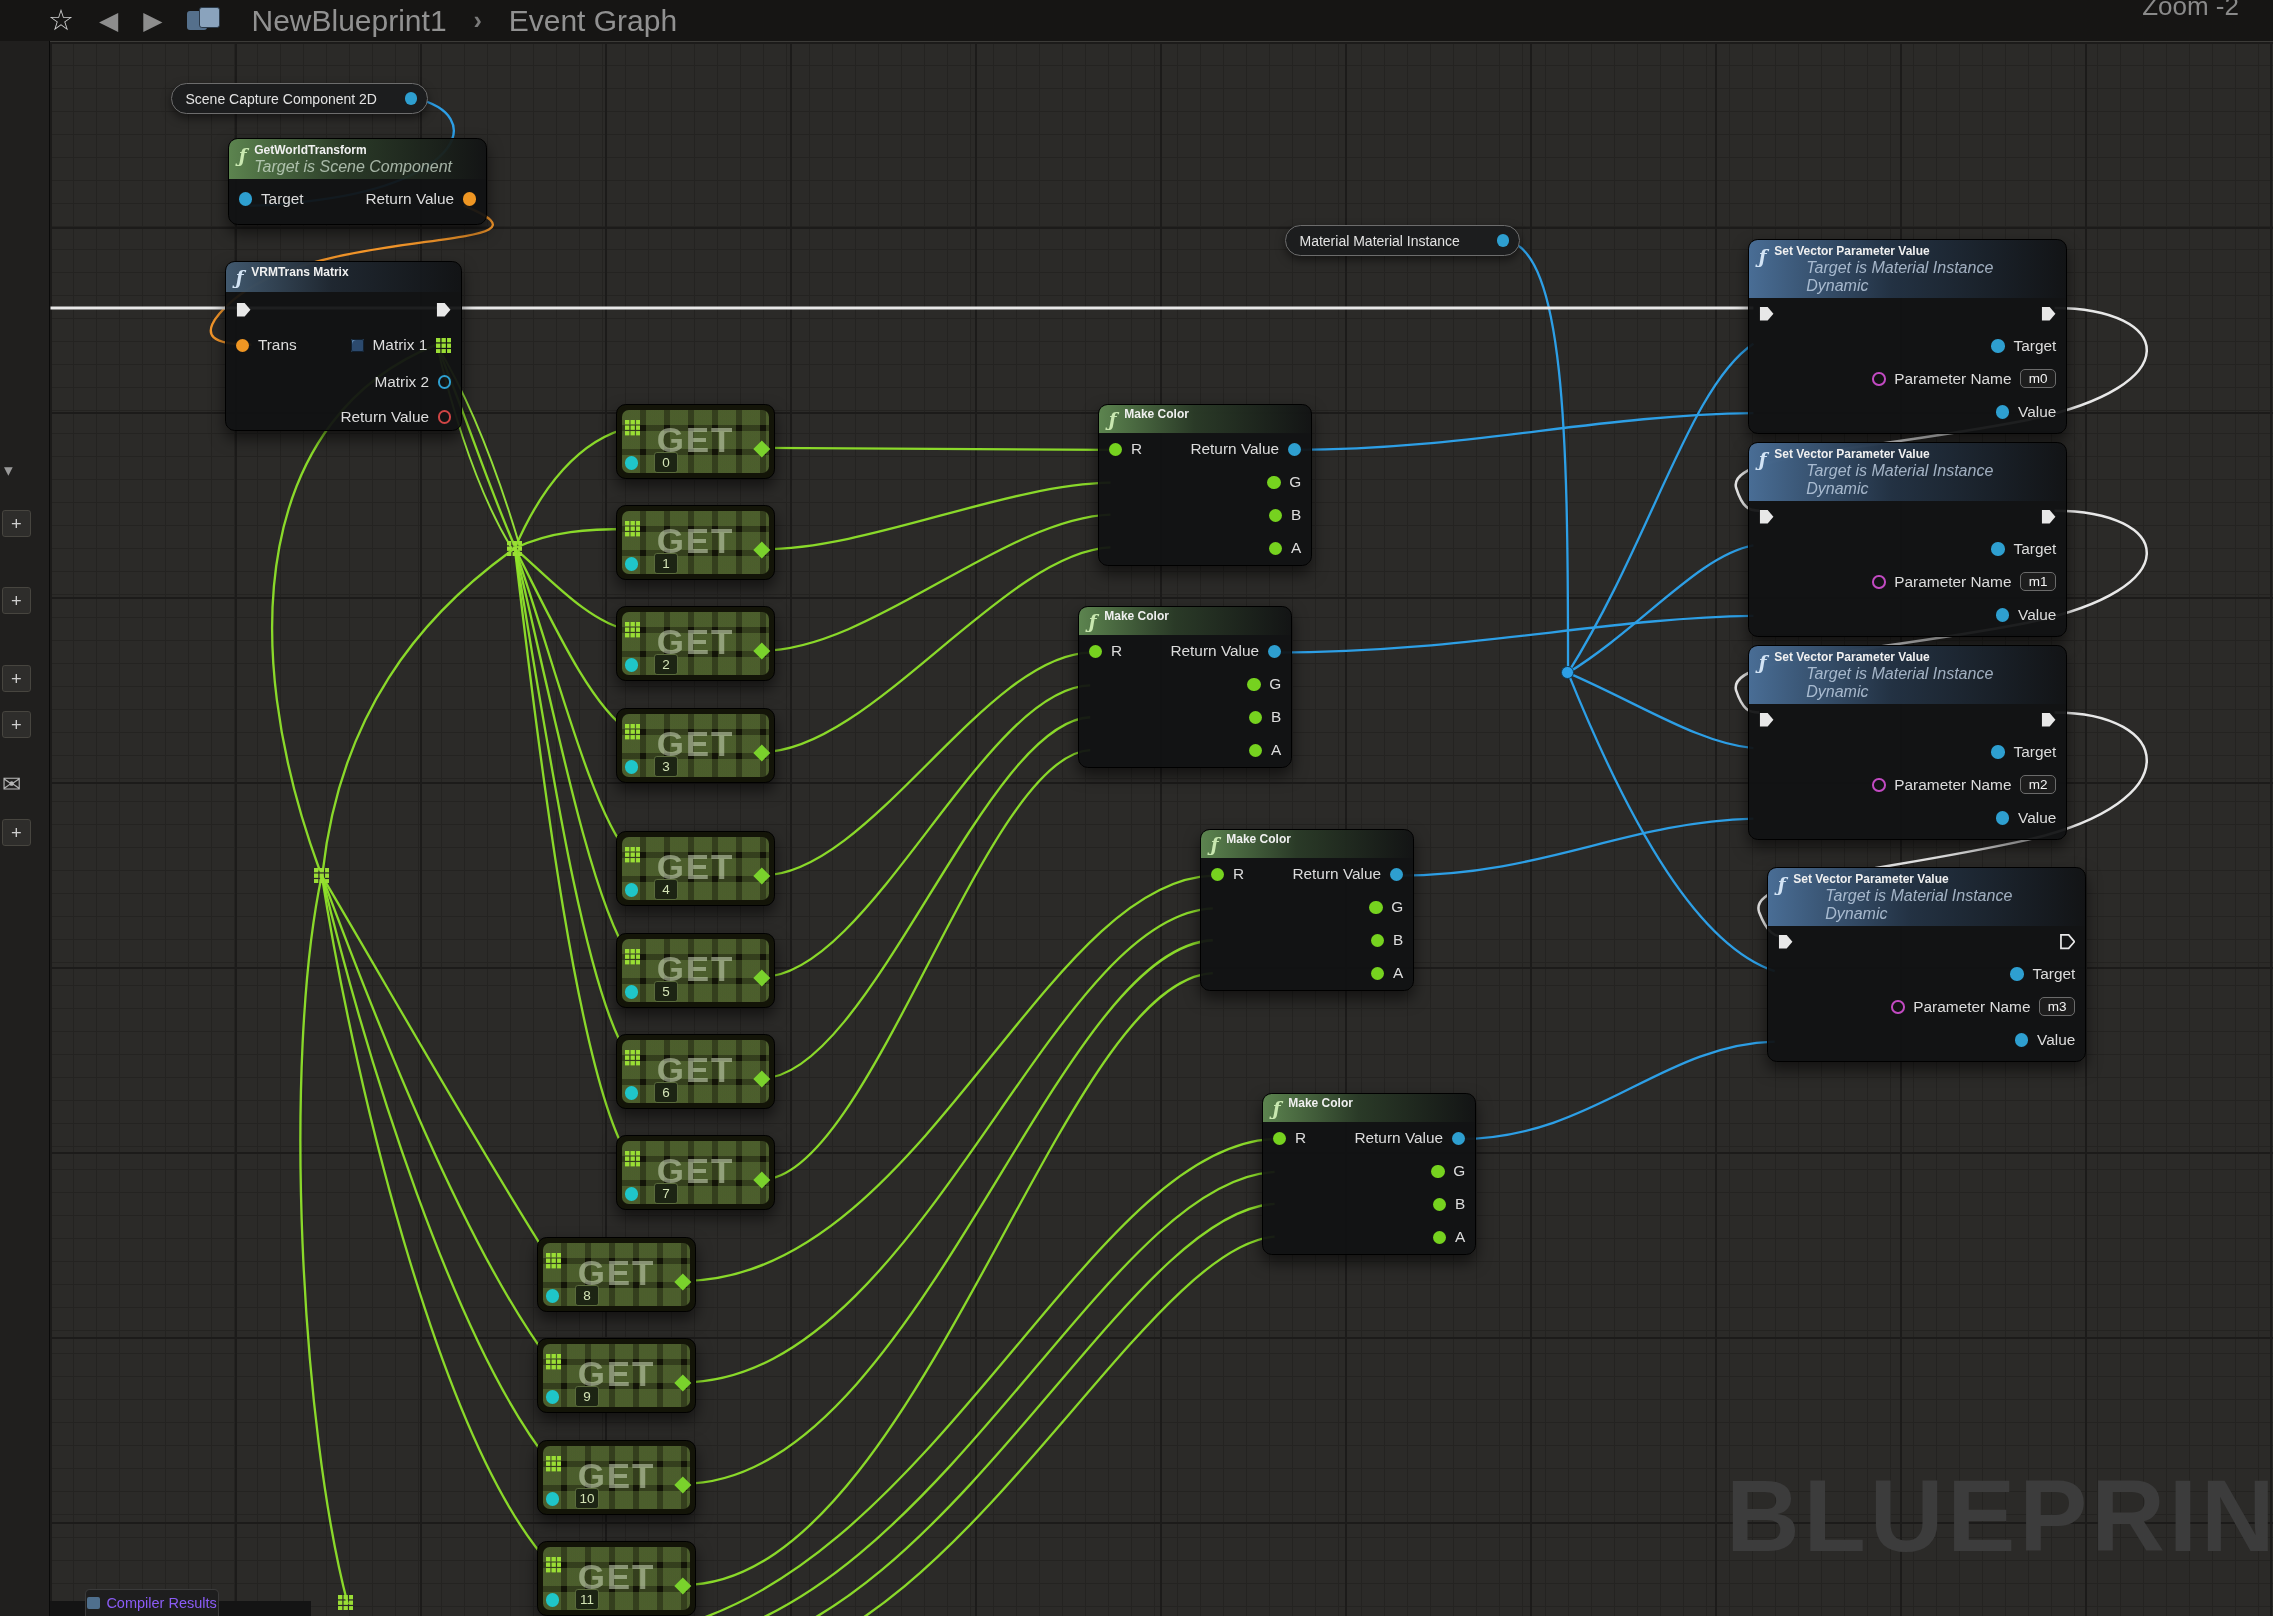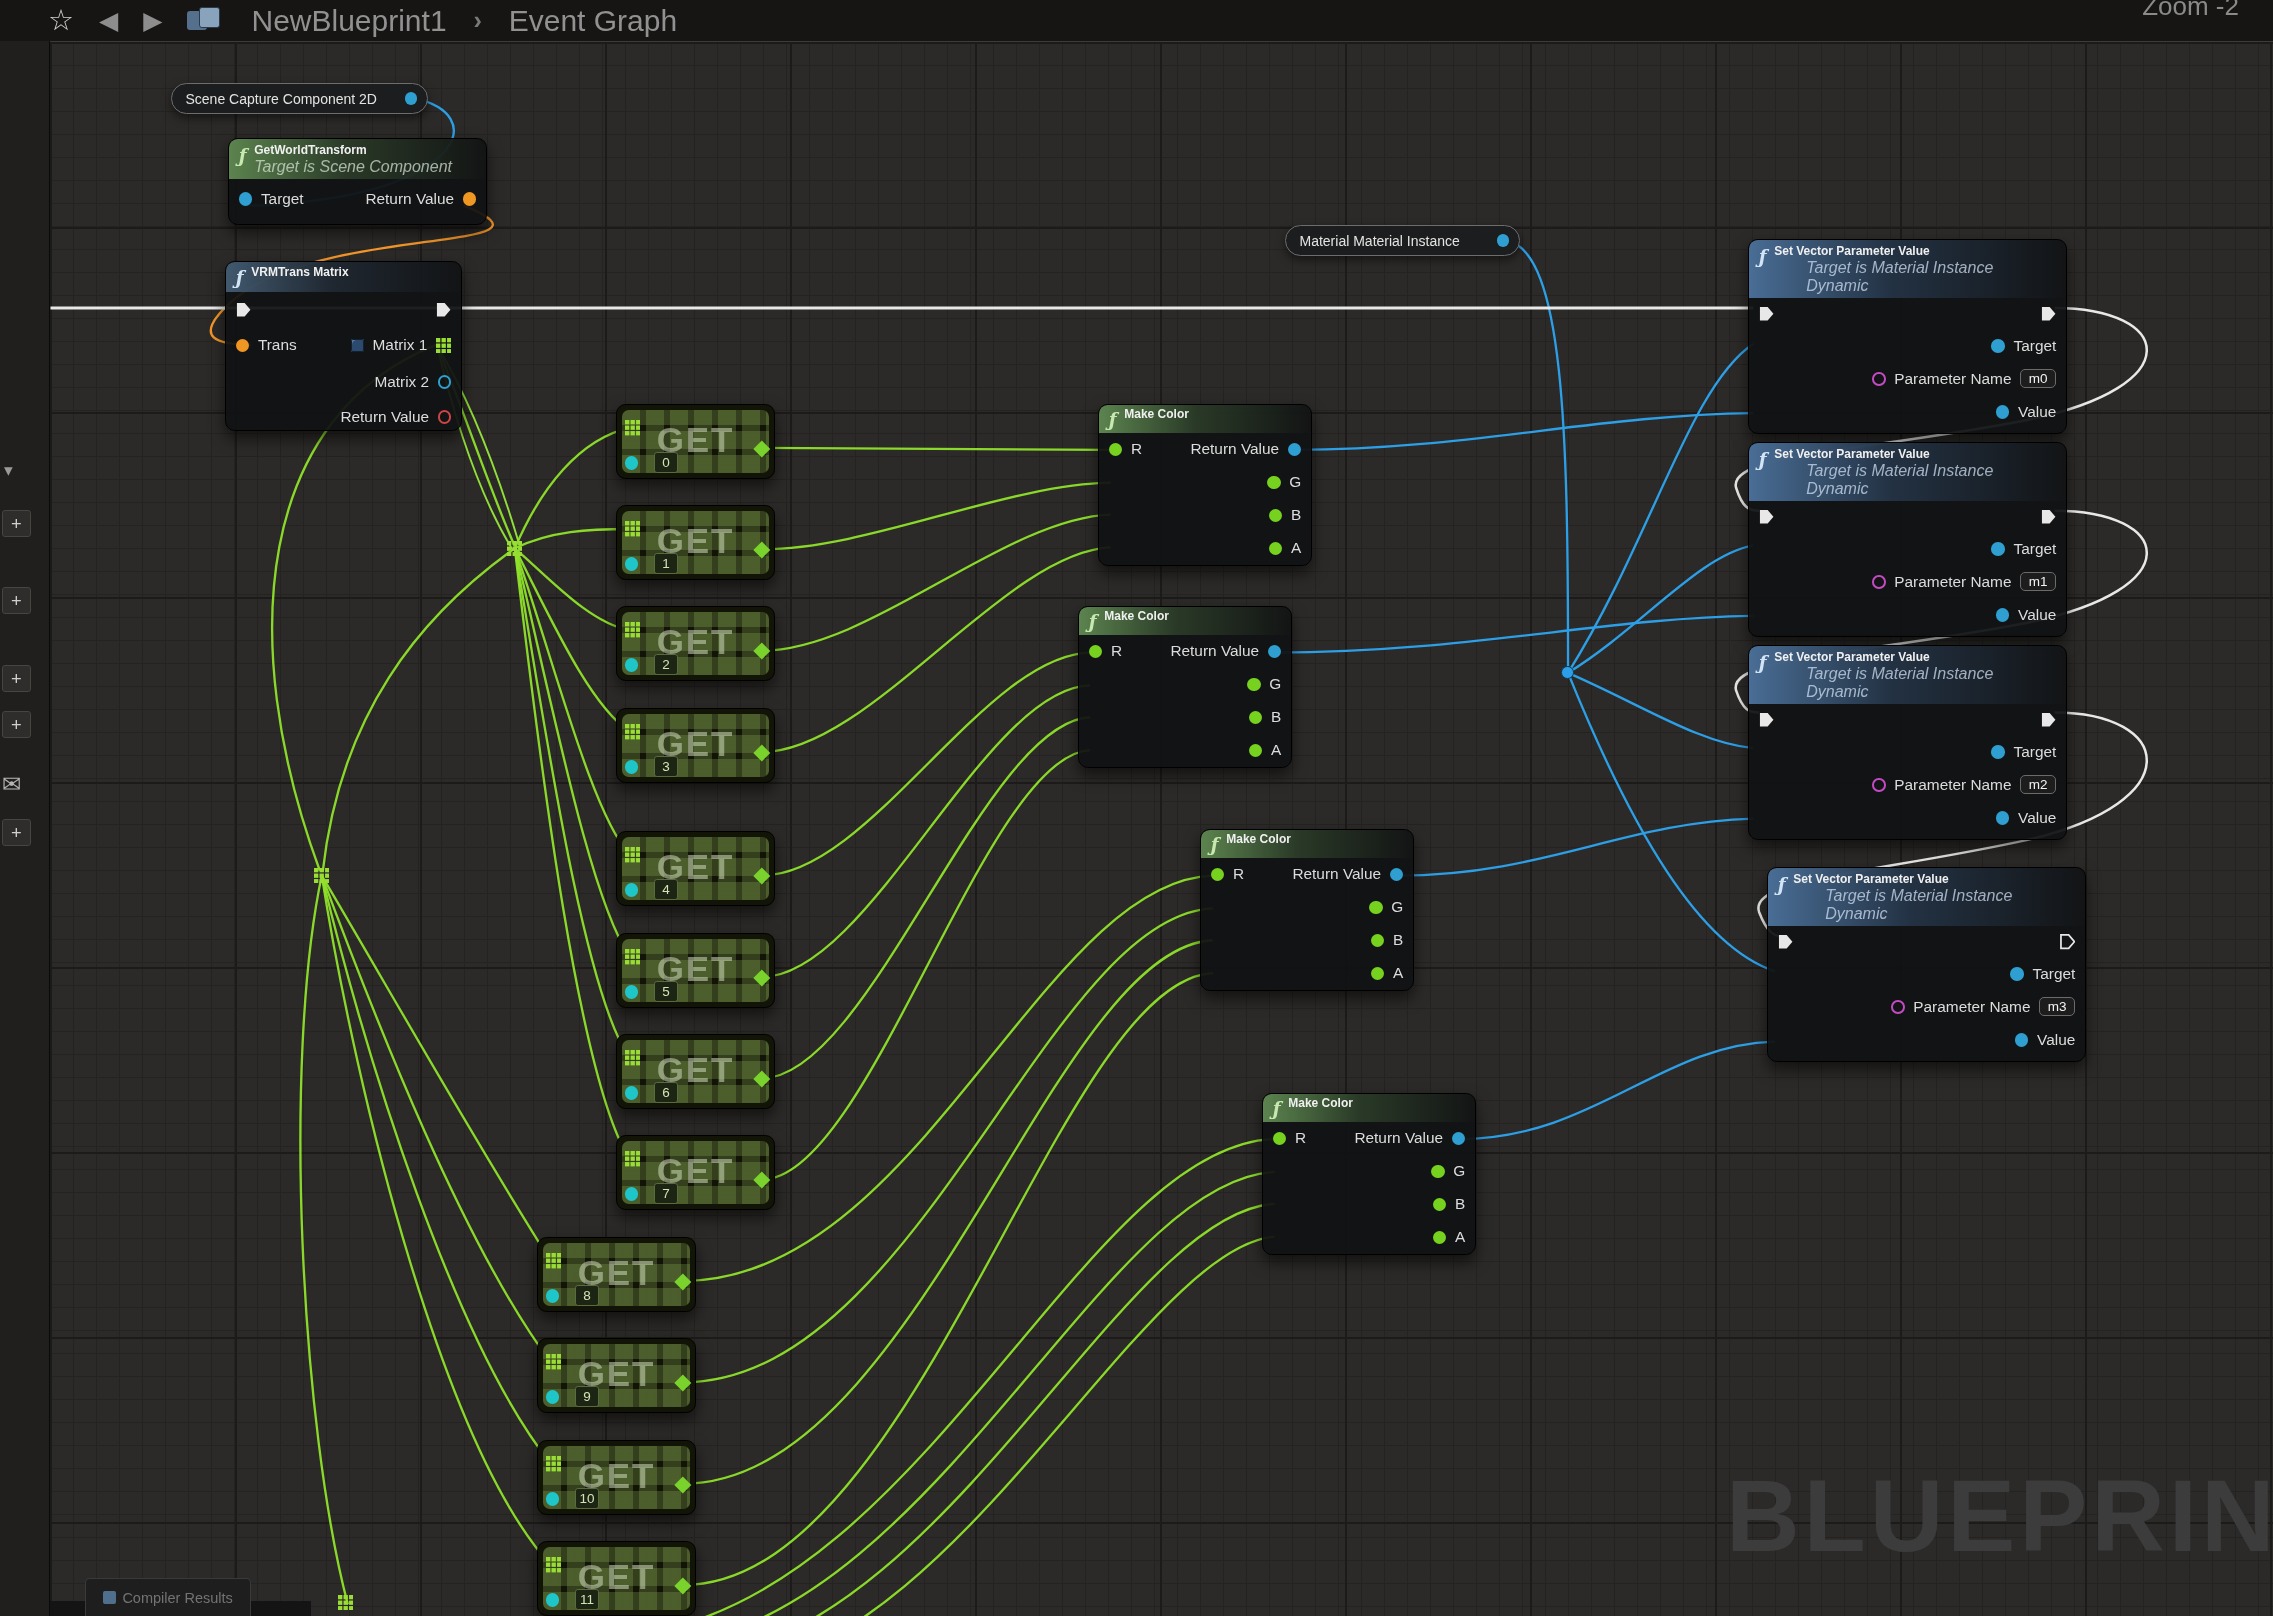--- a/index.html
+++ b/index.html
@@ -106,23 +106,23 @@
   .get-out { position:absolute; right:6.8px; top:38px; width:11.6px; height:11.6px;
              background:#7ad22c; transform:rotate(45deg); }
 
   
   .reroute { position:absolute; z-index:3; }
   .reroute-dot { position:absolute; z-index:3; width:12.6px; height:12.6px; border-radius:50%;
                  background:#2d9fe6; border:1px solid #0d3a57; }
 
   
   #bottom-bar { position:absolute; left:50px; bottom:0; width:261px; height:15.4px; background:#141414; z-index:6; }
-  #compiler-tab { position:absolute; left:85px; bottom:0; height:38px; z-index:7; background:#1e1e1e;
+  #compiler-tab { position:absolute; left:85px; bottom:0; height:27px; z-index:7; background:#1e1e1e;
                   border:1px solid #3a3a3a; border-bottom:none; border-radius:4.8px 4.8px 0 0;
-                  display:flex; align-items:center; gap:6.8px; padding:0 17px; color:#737373; font-size:14.5px; }
+                  display:flex; align-items:center; gap:6.8px; padding:0 1px; color:#8b5cf6; font-size:14.5px; }
   .tab-ico { width:12.6px; height:12.6px; background:#4f6f8d; border-radius:1.9px; }
 </style>
 </head>
 <body>
 
 <svg width="0" height="0" style="position:absolute">
   <defs>
     <g id="gridpin">
       <rect x="0" y="0" width="4.5" height="4.5" fill="#9ade35"></rect>
         <rect x="5.75" y="0" width="4.5" height="4.5" fill="#9ade35"></rect>

